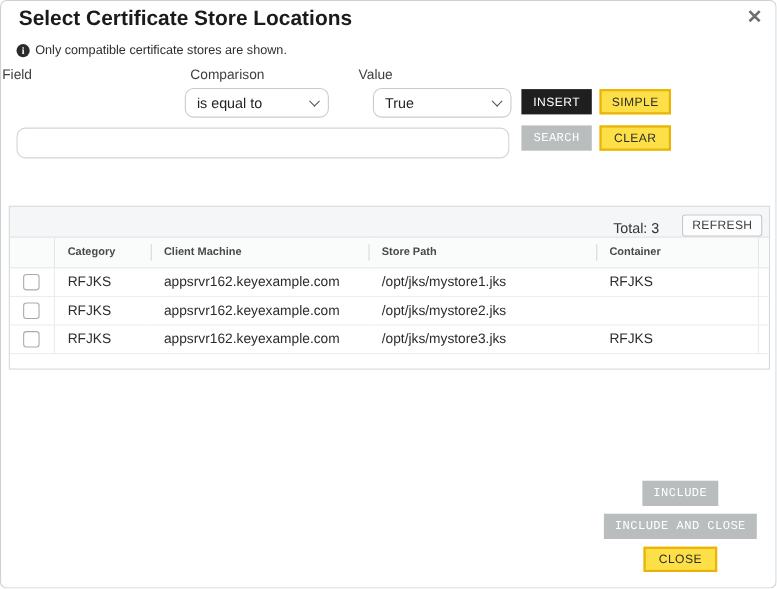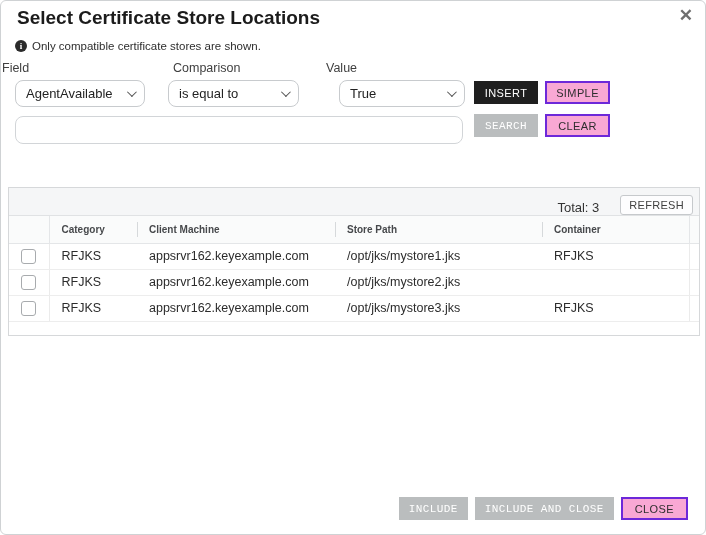--- a/index.html
+++ b/index.html
@@ -38,21 +38,21 @@
   .sel-value{left:338px;top:79px;width:126px;}
   .chevron{
     width:7px;height:7px;border-right:1.6px solid #555;border-bottom:1.6px solid #555;
     transform:rotate(45deg) translateY(-2px);flex:0 0 7px;
   }
   .btn{
     position:absolute;display:flex;align-items:center;justify-content:center;
     font-size:11px;letter-spacing:.4px;cursor:pointer;white-space:nowrap;
   }
   .btn-dark{background:#1f1f1f;color:#fff;border:none;}
-  .btn-outline{background:#f9a8d4;color:#2e2e2e;border:2px solid #6d28d9;}
+  .btn-outline{background:#fde047;color:#2e2e2e;border:2px solid #eab308;}
   .btn-muted{background:#babdbe;color:#fff;border:none;font-family:Liberation Mono, monospace;}
   .btn-insert{left:473px;top:80px;width:64px;height:23px;}
   .btn-simple{left:544px;top:80px;width:65px;height:23px;}
   .btn-search{left:473px;top:113px;width:64px;height:23px;}
   .btn-clear{left:544px;top:113px;width:65px;height:23px;}
   .query-input{
     position:absolute;left:14px;top:115px;width:448px;height:28px;
     border:1px solid #d2d5d8;border-radius:8px;padding:0 10px;font-size:13px;color:#222;outline:none;
   }
   .table-wrap{
@@ -83,21 +83,21 @@
   }
   td.cb-cell{padding-left:16px;border-right:1px solid #ebebeb;}
   th.cb-head{border-right:1px solid #e4e6e8;}
   td.spacer-cell,th.spacer-head{padding:0;border-left:1px solid #ebebeb;}
   th.spacer-head{border-left:1px solid #e4e6e8;}
   input.row-check{
     appearance:none;-webkit-appearance:none;width:15px;height:15px;margin:0;
     border:1px solid #a8abae;border-radius:3px;background:#fff;cursor:pointer;vertical-align:middle;
   }
   .footer{
-    position:absolute;right:17px;bottom:14px;display:flex;gap:7px;align-items:center;
+    position:absolute;right:17px;bottom:14px;display:flex;gap:7px;align-items:center;flex-direction:column;
   }
   .footer .fbtn{
     position:static;height:23px;display:flex;align-items:center;justify-content:center;
     font-size:11px;letter-spacing:.4px;cursor:pointer;
   }
   .f-include{padding:0 10px;}
   .f-include-close{padding:0 10px;}
   .f-close{padding:0 12px;}
 </style>
 </head>
@@ -110,24 +110,20 @@
 
   <div class="info-row">
     <span class="info-icon">i</span>
     <span>Only compatible certificate stores are shown.</span>
   </div>
 
   <div class="filter-label lbl-field">Field</div>
   <div class="filter-label lbl-comparison">Comparison</div>
   <div class="filter-label lbl-value">Value</div>
 
-  <div class="select-box sel-field">
-    <span>AgentAvailable</span>
-    <span class="chevron"></span>
-  </div>
   <div class="select-box sel-comparison">
     <span>is equal to</span>
     <span class="chevron"></span>
   </div>
   <div class="select-box sel-value">
     <span>True</span>
     <span class="chevron"></span>
   </div>
 
   <div class="btn btn-dark btn-insert">INSERT</div>

